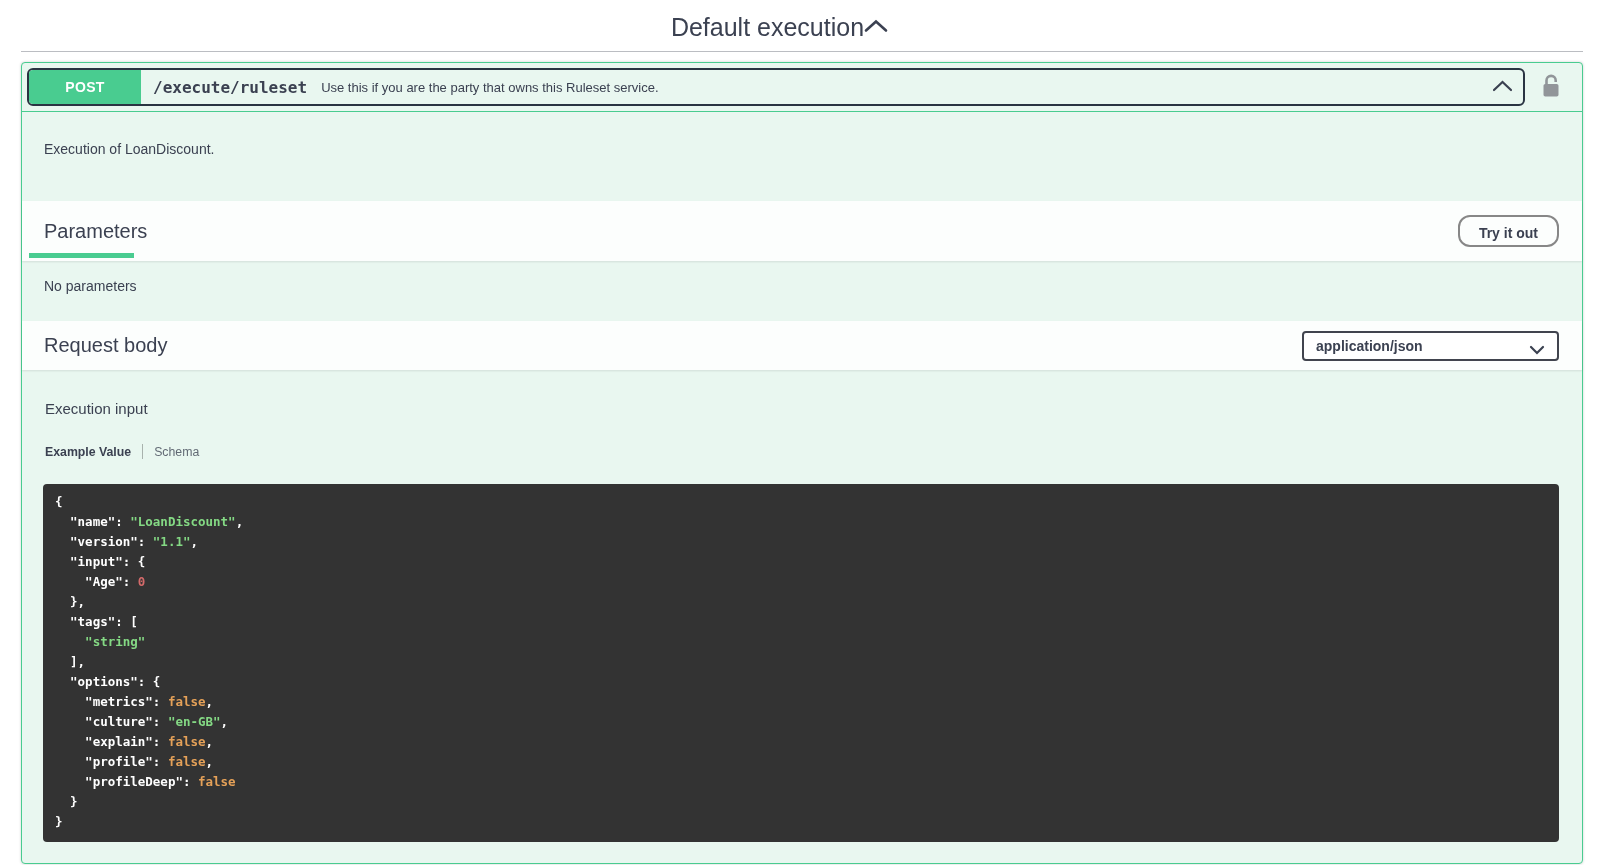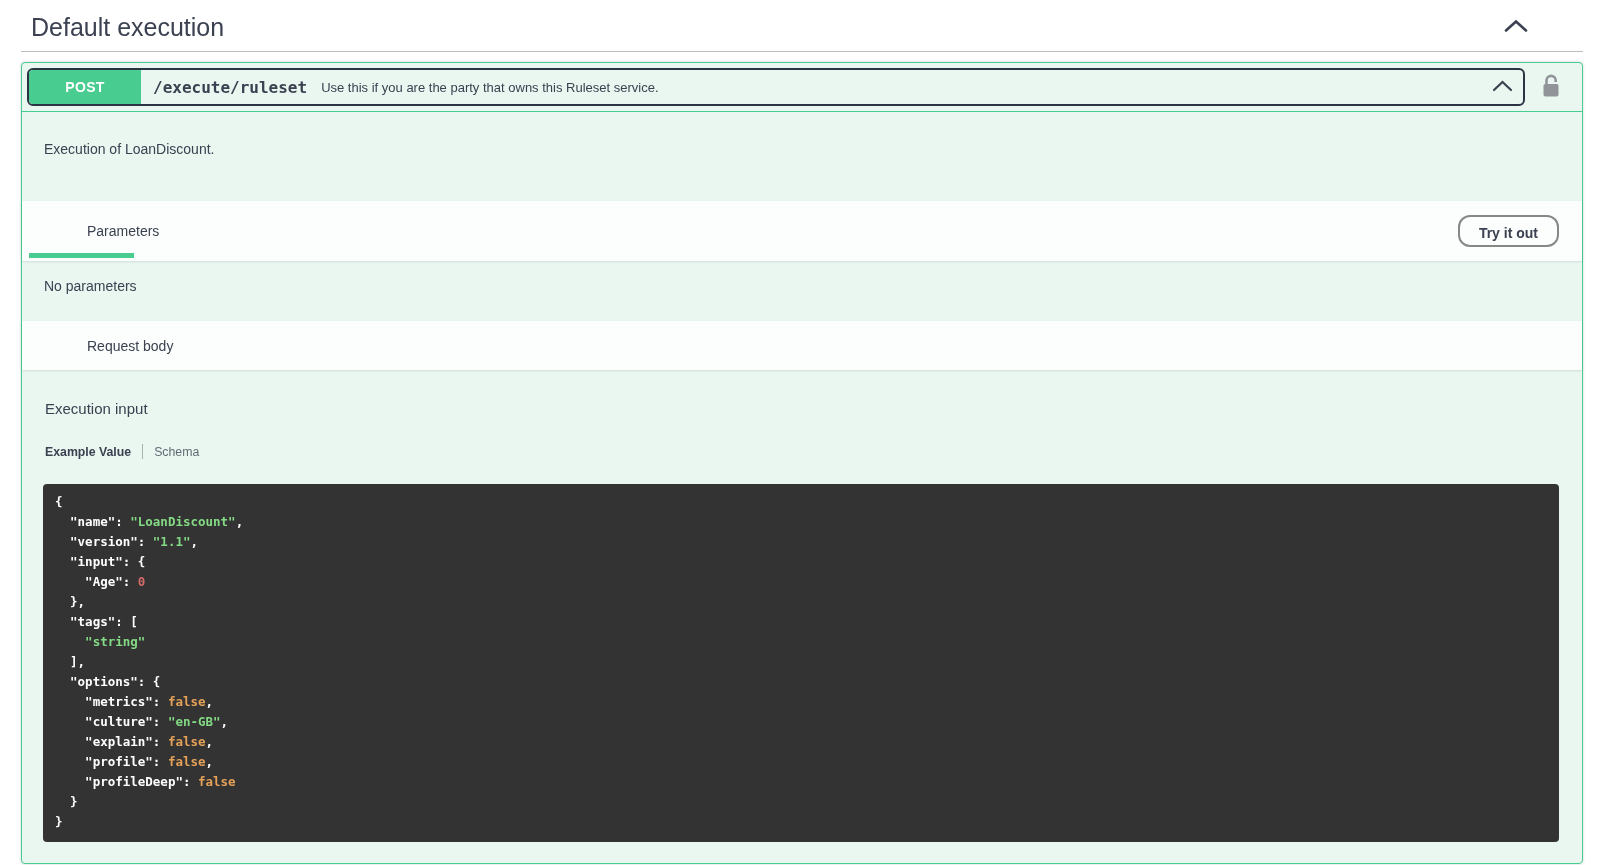--- a/index.html
+++ b/index.html
@@ -6,21 +6,21 @@
   html, body { background: #ffffff; }
   body {
     width: 1597px; height: 865px; overflow: hidden;
     font-family: "Liberation Sans", sans-serif;
     color: var(--text-dark, #3b4151);
   }
   .page { padding: 0 14px 0 21px; }
 
   
   .section-head {
-    display: flex; align-items: center; justify-content: space-between;
+    display: flex; align-items: center; justify-content: center;
     padding: 13px 55px 9px 10px;
     border-bottom: 1px solid rgba(59,65,81,.35);
   }
   .section-head h3 { font-size: 25px; font-weight: 400; color: var(--text-dark, #3b4151); }
   .icon-btn { background: none; border: none; cursor: pointer; padding: 0; display: flex; align-items: center; }
 
   
   .opblock {
     margin-top: 10px;
     background: var(--block-bg, #e9f7f0);
@@ -63,21 +63,21 @@
 
   .opblock-section-header {
     position: relative;
     display: flex; align-items: center; justify-content: space-between;
     background: rgba(255,255,255,.84);
     box-shadow: 0 1px 2px rgba(0,0,0,.10);
     padding: 0 23px 0 22px;
   }
   .params-header { height: 60px; }
   .reqbody-header { height: 49px; }
-  .opblock-section-header h4 { font-size: 14px; font-weight: 400; color: var(--text-dark, #3b4151); margin-left: 43px; }
+  .opblock-section-header h4 { font-size: 20px; font-weight: 400; color: var(--text-dark, #3b4151); }
   .tab-underline {
     position: absolute; left: 7px; bottom: 3px;
     width: 105px; height: 5px;
     background: var(--accent-green, #49cc90);
   }
   .try-out-btn {
     height: 32px; padding: 8px 19px;
     background: transparent;
     border: 2px solid #878787; border-radius: 12px;
     font-family: "Liberation Sans", sans-serif;
@@ -172,20 +172,28 @@
         <span class="tab-underline"></span>
         <button class="try-out-btn">Try it out</button>
       </div>
 
       <div class="no-params">
         <span>No parameters</span>
       </div>
 
       <div class="opblock-section-header reqbody-header">
         <h4>Request body</h4>
+        <div class="content-type-select">
+          <span>application/json</span>
+          <span class="dd-chevron">
+            <svg width="16" height="10" viewBox="0 0 16 10">
+                <polyline points="2,2 8,8 14,2" fill="none" stroke="#3b4151" stroke-width="2.2" stroke-linecap="round"></polyline>
+              </svg>
+          </span>
+        </div>
       </div>
 
       <div class="model-body">
         <div class="exec-input-label">Execution input</div>
         <div class="model-tabs">
           <span class="model-tab active">Example Value</span>
           <span class="model-tab-divider"></span>
           <span class="model-tab inactive">Schema</span>
         </div>
         <pre class="highlight-code"><div><span class="tok-pl">{</span></div><div><span class="tok-pl">  "name": </span><span class="tok-st">"LoanDiscount"</span><span class="tok-pl">,</span></div><div><span class="tok-pl">  "version": </span><span class="tok-st">"1.1"</span><span class="tok-pl">,</span></div><div><span class="tok-pl">  "input": {</span></div><div><span class="tok-pl">    "Age": </span><span class="tok-nu">0</span></div><div><span class="tok-pl">  },</span></div><div><span class="tok-pl">  "tags": [</span></div><div><span class="tok-pl">    </span><span class="tok-st">"string"</span></div><div><span class="tok-pl">  ],</span></div><div><span class="tok-pl">  "options": {</span></div><div><span class="tok-pl">    "metrics": </span><span class="tok-bo">false</span><span class="tok-pl">,</span></div><div><span class="tok-pl">    "culture": </span><span class="tok-st">"en-GB"</span><span class="tok-pl">,</span></div><div><span class="tok-pl">    "explain": </span><span class="tok-bo">false</span><span class="tok-pl">,</span></div><div><span class="tok-pl">    "profile": </span><span class="tok-bo">false</span><span class="tok-pl">,</span></div><div><span class="tok-pl">    "profileDeep": </span><span class="tok-bo">false</span></div><div><span class="tok-pl">  }</span></div><div><span class="tok-pl">}</span></div></pre>

